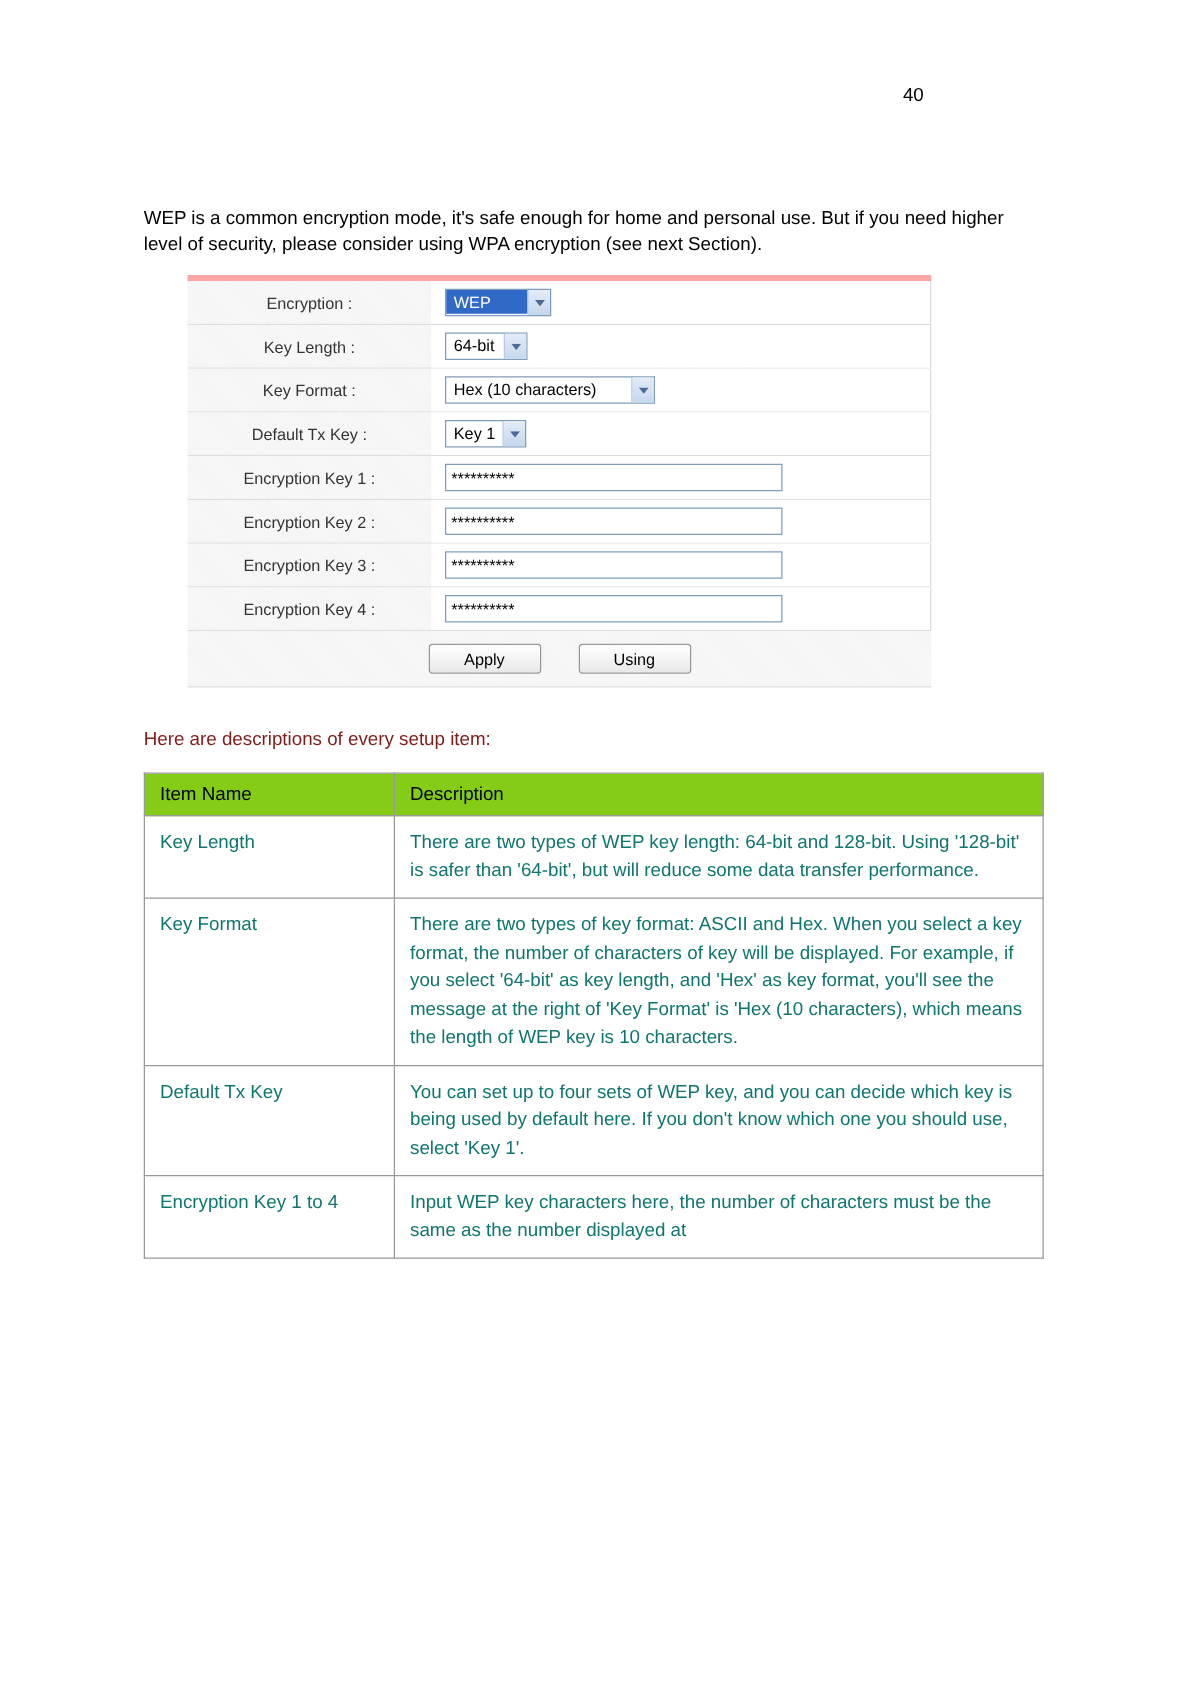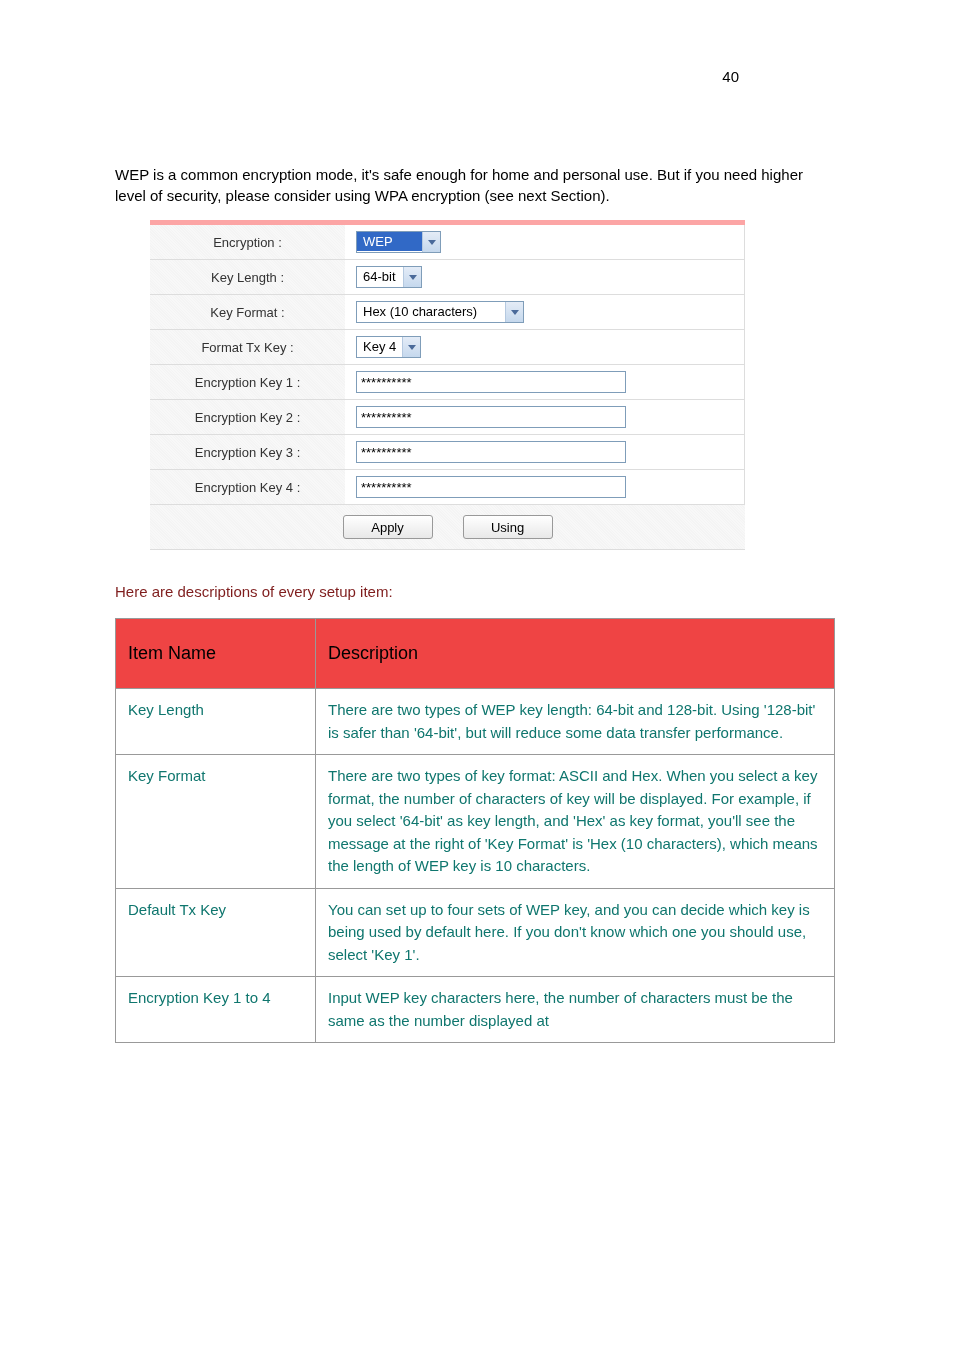--- a/index.html
+++ b/index.html
@@ -140,24 +140,24 @@
       color: #7f1d1d;
     }
     .desc-table {
       position: absolute;
       top: 618px;
       left: 115px;
       width: 720px;
       border-collapse: collapse;
     }
     .desc-table th {
-      background: #ef4444;
+      background: #84cc16;
       border: 1px solid #999;
-      padding: 24px 12px;
-      font-size: 18px;
+      padding: 8px 12px;
+      font-size: 15px;
       color: #000;
       text-align: left;
       font-weight: normal;
     }
     .desc-table td {
       border: 1px solid #999;
       padding: 10px 12px;
       font-size: 15px;
       color: #0f766e;
       vertical-align: top;
@@ -209,24 +209,24 @@
             <span class="select-text" style="min-width: 148px;">Hex (10 characters)</span>
             <span class="select-arrow">
               <svg viewBox="0 0 8 5">
                 <path d="M0 0 L8 0 L4 5 Z" fill="#4a6a9a"></path>
               </svg>
             </span>
           </div>
         </div>
       </div>
       <div class="form-row">
-        <div class="form-label">Format Tx Key :</div>
+        <div class="form-label">Default Tx Key :</div>
         <div class="form-control">
           <div class="select-wrap">
-            <span class="select-text" style="min-width: 42px;">Key 4</span>
+            <span class="select-text" style="min-width: 42px;">Key 1</span>
             <span class="select-arrow">
               <svg viewBox="0 0 8 5">
                 <path d="M0 0 L8 0 L4 5 Z" fill="#4a6a9a"></path>
               </svg>
             </span>
           </div>
         </div>
       </div>
       <div class="form-row">
         <div class="form-label">Encryption Key 1 :</div>

